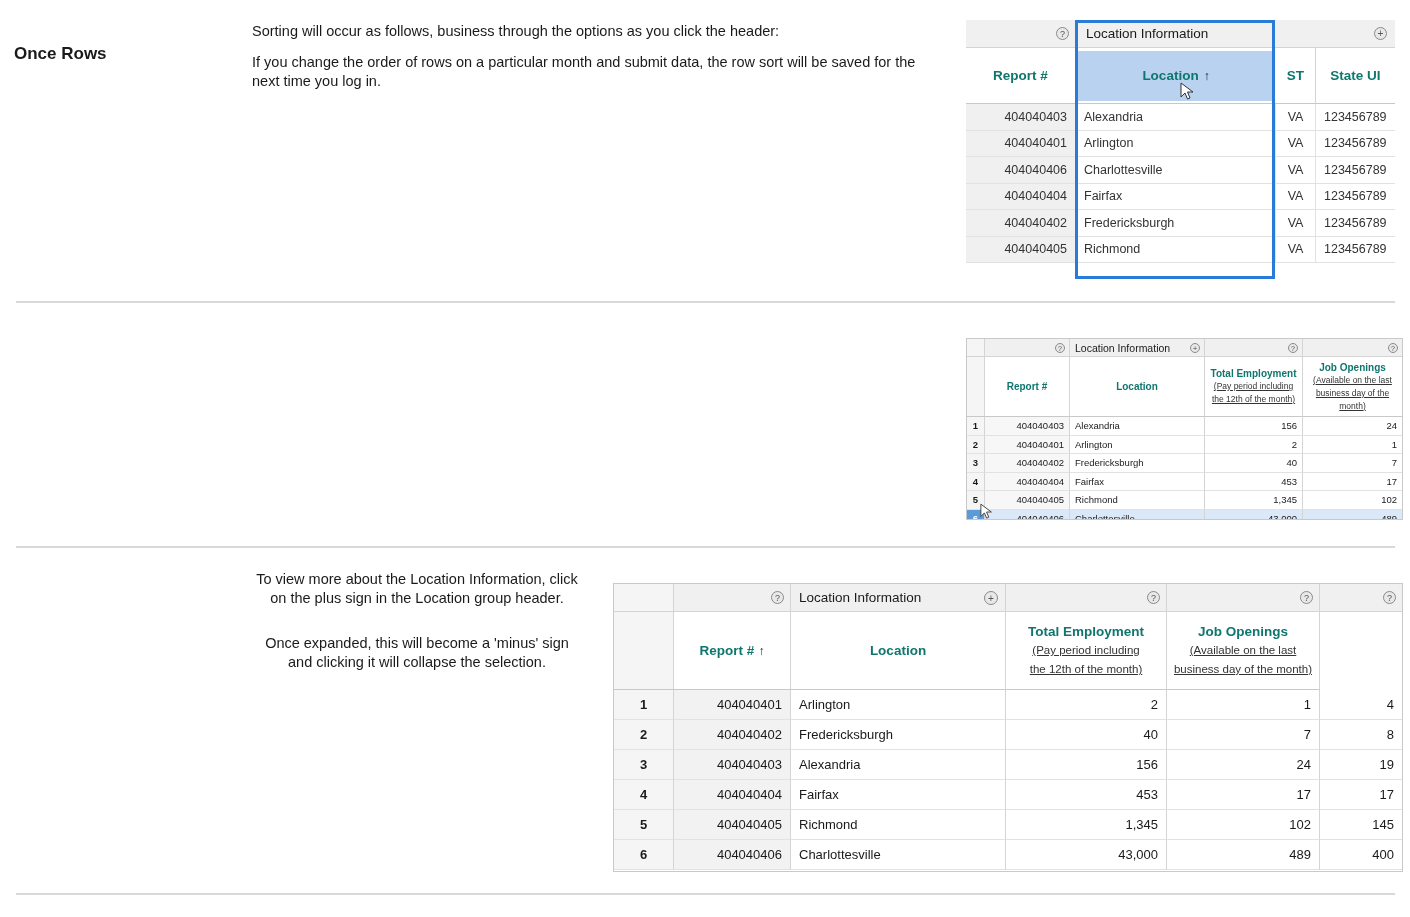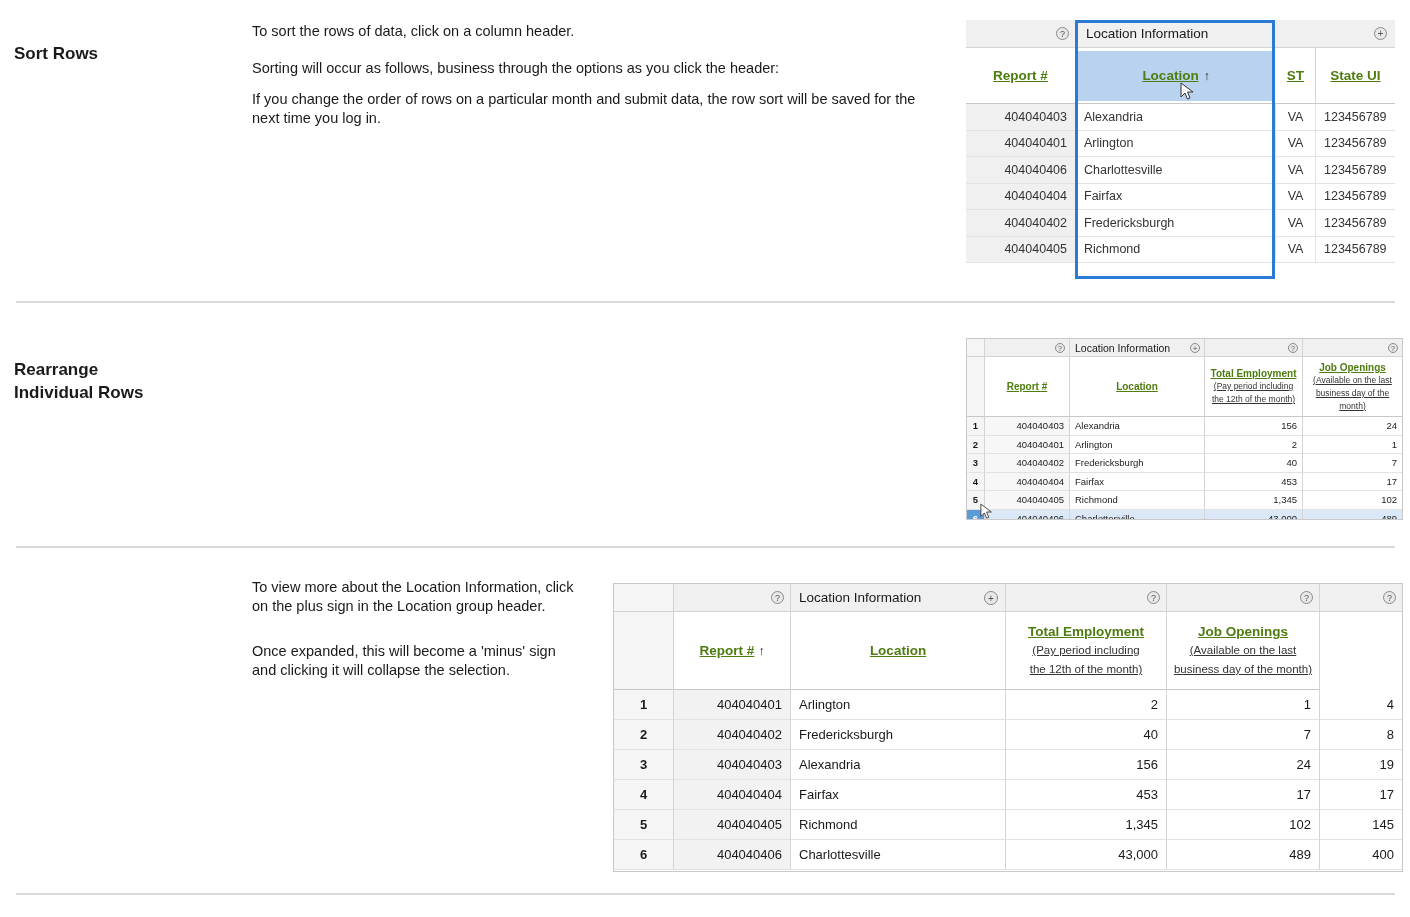--- a/index.html
+++ b/index.html
@@ -91,23 +91,22 @@
     border-right: 1px solid #d4d4d4;
     border-bottom: 1px solid #c8c8c8;
     box-sizing: border-box;
     display: flex;
     flex-direction: column;
     align-items: center;
     justify-content: center;
     text-align: center;
   }
   .hdr-main {
-    text-decoration: underline;
     font-weight: bold;
-    color: #4d7c0f;
+    color: #0f766e;
   }
   .hdr-sub {
     text-decoration: underline;
     color: #333;
   }
   .circ {
     display: inline-block;
     border-radius: 50%;
     border: 1px solid #8a8a8a;
     background: #e8e8e8;
@@ -166,24 +165,23 @@
   .rowsel {
     background: #dbe8f7 !important;
   }
 </style>
 </head>
 <body>
 
 <div class="page">
 
   <div class="section" style="top:0;height:300px;">
-    <div class="sec-title" style="top:42px;">Sort Rows</div>
+    <div class="sec-title" style="top:42px;">Once Rows</div>
 
     <div class="sec-body" style="top:22px;">
-      <p>To sort the rows of data, click on a column header.</p>
       <p style="margin-bottom:12px;">Sorting will occur as follows, business through the options as you click the header:</p>
       <p style="width:670px;">If you change the order of rows on a particular month and submit data, the row sort will be saved for the next time you log in.</p>
     </div>
 
     <div class="grid" id="grid1">
       <div class="g1-top">
         <div class="g1-corner">
           <span class="circ" style="width:13px;height:13px;font-size:9px;line-height:12px;">?</span>
         </div>
         <div class="g1-group">
@@ -251,22 +249,20 @@
     </div>
 
     <svg class="cursor" style="left:1180px;top:82px;" viewBox="0 0 16 20">
       <path d="M1 1 L1 15 L5 11 L7.5 17 L10 16 L7.5 10 L13 10 Z" fill="#ffffff" stroke="#333333" stroke-width="1"></path>
     </svg>
   </div>
 
   <div class="divider" style="top:301px;"></div>
 
   <div class="section" style="top:330px;height:215px;">
-    <div class="sec-title" style="top:28px;white-space:pre-line;">Rearrange
-Individual Rows</div>
 
     <div class="grid" id="grid2" style="top:8px;">
 
       <div class="grp-row" style="height:18px;font-size:10.5px;">
         <div class="grp-cell" style="width:18px;background:#f5f5f5;"></div>
         <div class="grp-cell" style="width:85px;justify-content:flex-end;padding-right:4px;">
           <span class="circ" style="width:10px;height:10px;font-size:7px;line-height:9px;">?</span>
         </div>
         <div class="grp-cell" style="width:135px;padding-left:5px;position:relative;">
           <span>Location Information</span>
@@ -345,21 +341,21 @@
     </div>
 
     <svg class="cursor" style="left:980px;top:173px;width:14px;height:18px;" viewBox="0 0 16 20">
       <path d="M1 1 L1 15 L5 11 L7.5 17 L10 16 L7.5 10 L13 10 Z" fill="#ffffff" stroke="#333333" stroke-width="1"></path>
     </svg>
   </div>
 
   <div class="divider" style="top:546px;"></div>
 
   <div class="section" style="top:570px;height:320px;">
-    <div class="sec-body" style="top:8px;width:330px;">
+    <div class="sec-body" style="top:0;width:330px;text-align:center;">
       <p style="margin-bottom:26px;">To view more about the Location Information, click on the plus sign in the Location group header.</p>
       <p>Once expanded, this will become a 'minus' sign and clicking it will collapse the selection.</p>
     </div>
 
     <div class="grid" id="grid3" style="top:13px;">
 
       <div class="grp-row" style="height:28px;font-size:13.5px;">
         <div class="grp-cell" style="width:60px;background:#f5f5f5;"></div>
         <div class="grp-cell" style="width:117px;justify-content:flex-end;padding-right:6px;">
           <span class="circ" style="width:13px;height:13px;font-size:9px;line-height:12px;">?</span>

